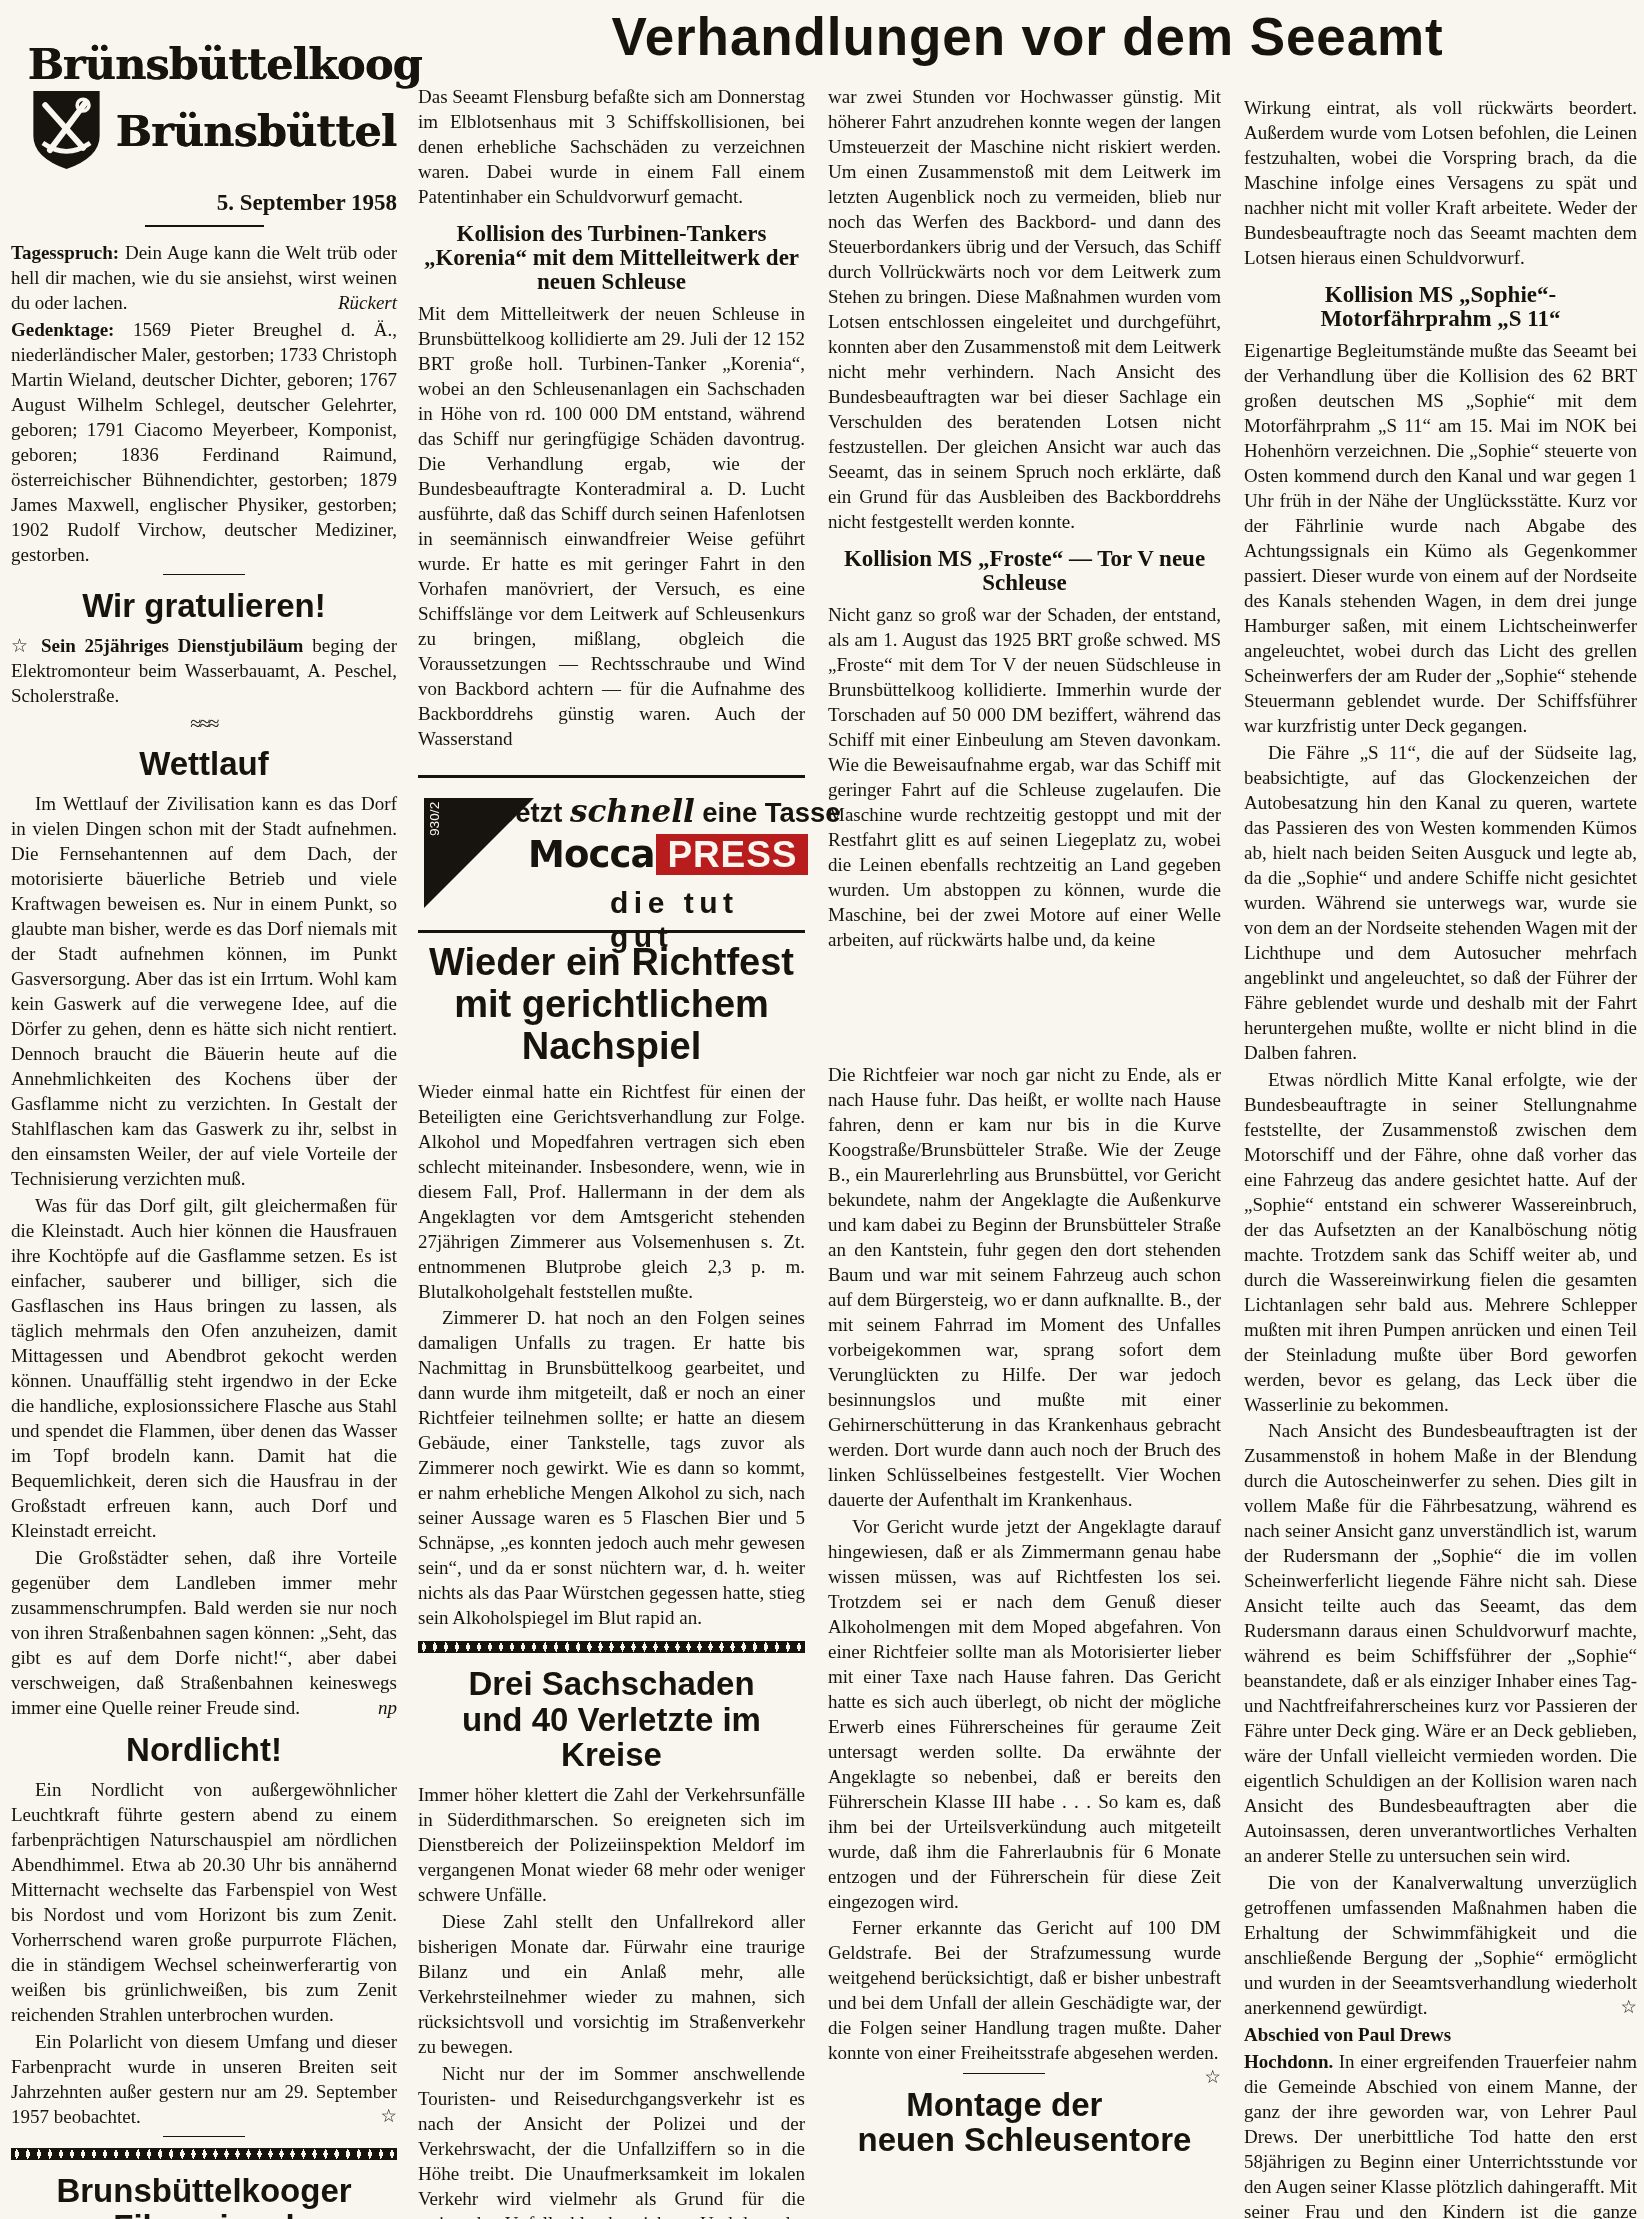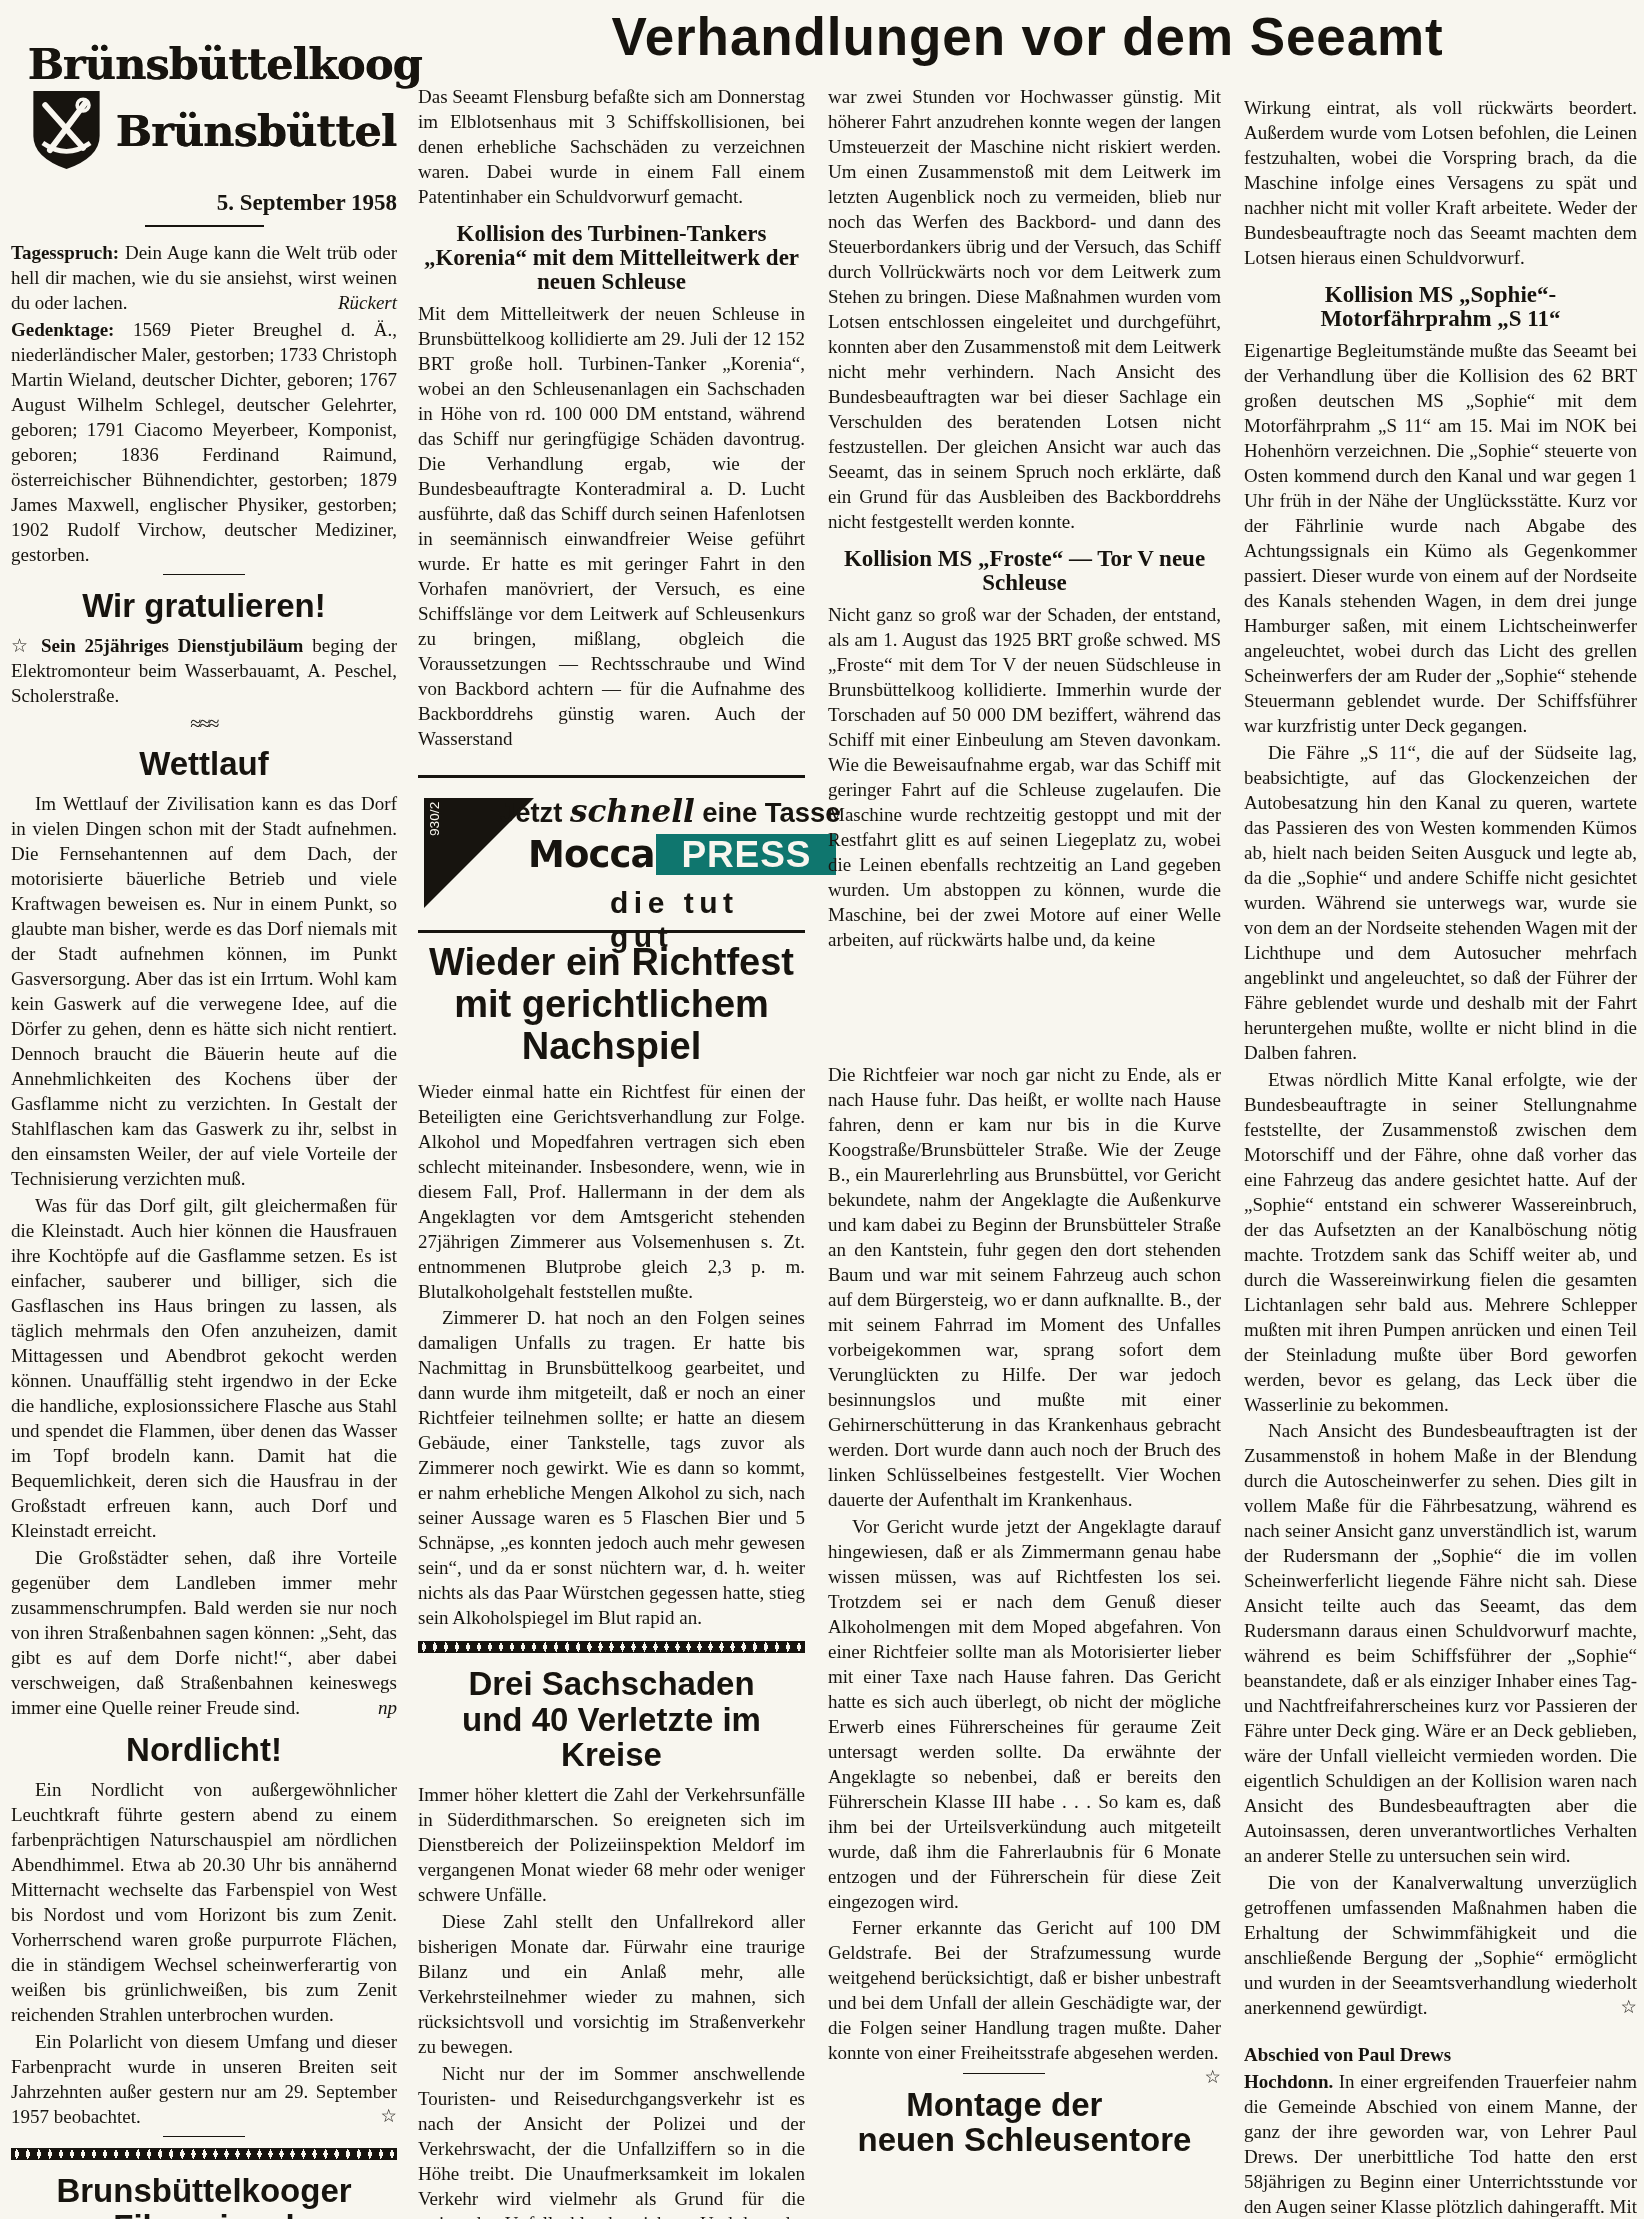--- a/index.html
+++ b/index.html
@@ -49,21 +49,21 @@
   .adbox{margin:24px 0 9.1px 0;border-top:3.7px solid #17140f;border-bottom:3.7px solid #17140f;
       position:relative;height:152px;font-family:"Liberation Sans",sans-serif;}
   .ad-tri{position:absolute;left:5.5px;top:20px;width:0;height:0;
       border-top:110px solid #17140f;border-right:110px solid transparent;}
   .ad-num{position:absolute;left:9.1px;top:58px;color:#f8f6ef;font-size:13.7px;
       transform:rotate(-90deg);transform-origin:left top;}
   .ad-l1{position:absolute;left:82px;top:14.6px;font-size:27.4px;font-weight:bold;white-space:nowrap;}
   .ad-l1 .script{font-family:"DejaVu Serif",serif;font-style:italic;font-size:31px;}
   .ad-l2{position:absolute;left:110px;top:55px;font-size:37px;font-weight:bold;letter-spacing:0.9px;white-space:nowrap;}
   .ad-mocca{font-family:"DejaVu Sans",sans-serif;letter-spacing:-0.9px;}
-  .ad-press{background:#0f766e;color:#f8f6ef;padding:0 25px;margin-left:1.8px;}
+  .ad-press{background:#b91c1c;color:#f8f6ef;padding:0 11px;margin-left:1.8px;}
   .ad-l3{position:absolute;left:192px;top:108px;font-size:30px;font-weight:bold;letter-spacing:5.5px;}
 
   .crest{flex:0 0 auto;}
 </style>
 </head>
 <body>
 
 <div class="page">
 
   <h1 class="main-headline">Verhandlungen vor dem Seeamt</h1>
@@ -157,19 +157,19 @@
 
   <div class="col col4">
     <p class="noind">Wirkung eintrat, als voll rückwärts beordert. Außerdem wurde vom Lotsen befohlen, die Leinen festzuhalten, wobei die Vorspring brach, da die Maschine infolge eines Versagens zu spät und nachher nicht mit voller Kraft arbeitete. Weder der Bundesbeauftragte noch das Seeamt machten dem Lotsen hieraus einen Schuldvorwurf.</p>
     <h3 class="subhead">Kollision MS „Sophie“-Motorfährprahm „S 11“</h3>
     <p class="noind">Eigenartige Begleitumstände mußte das Seeamt bei der Verhandlung über die Kollision des 62 BRT großen deutschen MS „Sophie“ mit dem Motorfährprahm „S 11“ am 15. Mai im NOK bei Hohenhörn verzeichnen. Die „Sophie“ steuerte von Osten kommend durch den Kanal und war gegen 1 Uhr früh in der Nähe der Unglücksstätte. Kurz vor der Fährlinie wurde nach Abgabe des Achtungssignals ein Kümo als Gegenkommer passiert. Dieser wurde von einem auf der Nordseite des Kanals stehenden Wagen, in dem drei junge Hamburger saßen, mit einem Lichtscheinwerfer angeleuchtet, wobei durch das Licht des grellen Scheinwerfers der am Ruder der „Sophie“ stehende Steuermann geblendet wurde. Der Schiffsführer war kurzfristig unter Deck gegangen.</p>
     <p>Die Fähre „S 11“, die auf der Südseite lag, beabsichtigte, auf das Glockenzeichen der Autobesatzung hin den Kanal zu queren, wartete das Passieren des von Westen kommenden Kümos ab, hielt nach beiden Seiten Ausguck und legte ab, da die „Sophie“ und andere Schiffe nicht gesichtet wurden. Während sie unterwegs war, wurde sie von dem an der Nordseite stehenden Wagen mit der Lichthupe und dem Autosucher mehrfach angeblinkt und angeleuchtet, so daß der Führer der Fähre geblendet wurde und deshalb mit der Fahrt heruntergehen mußte, wollte er nicht blind in die Dalben fahren.</p>
     <p>Etwas nördlich Mitte Kanal erfolgte, wie der Bundesbeauftragte in seiner Stellungnahme feststellte, der Zusammenstoß zwischen dem Motorschiff und der Fähre, ohne daß vorher das eine Fahrzeug das andere gesichtet hatte. Auf der „Sophie“ entstand ein schwerer Wassereinbruch, der das Aufsetzten an der Kanalböschung nötig machte. Trotzdem sank das Schiff weiter ab, und durch die Wassereinwirkung fielen die gesamten Lichtanlagen sehr bald aus. Mehrere Schlepper mußten mit ihren Pumpen anrücken und einen Teil der Steinladung mußte über Bord geworfen werden, bevor es gelang, das Leck über die Wasserlinie zu bekommen.</p>
     <p>Nach Ansicht des Bundesbeauftragten ist der Zusammenstoß in hohem Maße in der Blendung durch die Autoscheinwerfer zu sehen. Dies gilt in vollem Maße für die Fährbesatzung, während es nach seiner Ansicht ganz unverständlich ist, warum der Rudersmann der „Sophie“ die im vollen Scheinwerferlicht liegende Fähre nicht sah. Diese Ansicht teilte auch das Seeamt, das dem Rudersmann daraus einen Schuldvorwurf machte, während es beim Schiffsführer der „Sophie“ beanstandete, daß er als einziger Inhaber eines Tag- und Nachtfreifahrerscheines kurz vor Passieren der Fähre unter Deck ging. Wäre er an Deck geblieben, wäre der Unfall vielleicht vermieden worden. Die eigentlich Schuldigen an der Kollision waren nach Ansicht des Bundesbeauftragten aber die Autoinsassen, deren unverantwortliches Verhalten an anderer Stelle zu untersuchen sein wird.</p>
     <p><span>Die von der Kanalverwaltung unverzüglich getroffenen umfassenden Maßnahmen haben die Erhaltung der Schwimmfähigkeit und die anschließende Bergung der „Sophie“ ermöglicht und wurden in der Seeamtsverhandlung wiederholt anerkennend gewürdigt.</span> <span class="star">☆</span></p>
 
-    <p class="noind b" style="margin-top:22px">Abschied von Paul Drews</p>
+    <p class="noind b" style="margin-top:2px">Abschied von Paul Drews</p>
     <p class="noind"><span class="b">Hochdonn.</span><span> In einer ergreifenden Trauerfeier nahm die Gemeinde Abschied von einem Manne, der ganz der ihre geworden war, von Lehrer Paul Drews. Der unerbittliche Tod hatte den erst 58jährigen zu Beginn einer Unterrichtsstunde vor den Augen seiner Klasse plötzlich dahingerafft. Mit seiner Frau und den Kindern ist die ganze Gemeinde, der er buchstäblich bis zum Tode treu war, von tiefer Trauer erfüllt, denn Paul Drews unterrichtete bereits die zweite Hochdonner Generation. Von Geburt Hamburger, kam der Verstorbene schon am 1. Juli 1936 nach Hochdonn, das dem Großstädter zu seiner zweiten Heimat wurde. Er schrieb u. a. das Hochdonner Heimatlied „Wo hoch de Storm de Dünen weiht ut Sand . . . Dor liggt Hochdunn, min levet Heimotland . . .“ sowie eine Abhandlung über die Geschichte „seines Dorfes“. Viele plattdeutsche Gedichte entstammen der Feder Paul Drews, der sich besonders wegen seines freundlichen, stets zuvorkommenden Wesens weit über die Grenzen seines Heimatdorfes hinaus der Zuneigung aller Bevölkerungskreise erfreuen durfte.</span></p>
 
   </div>
 
 </div>
 
 
 </body></html>

